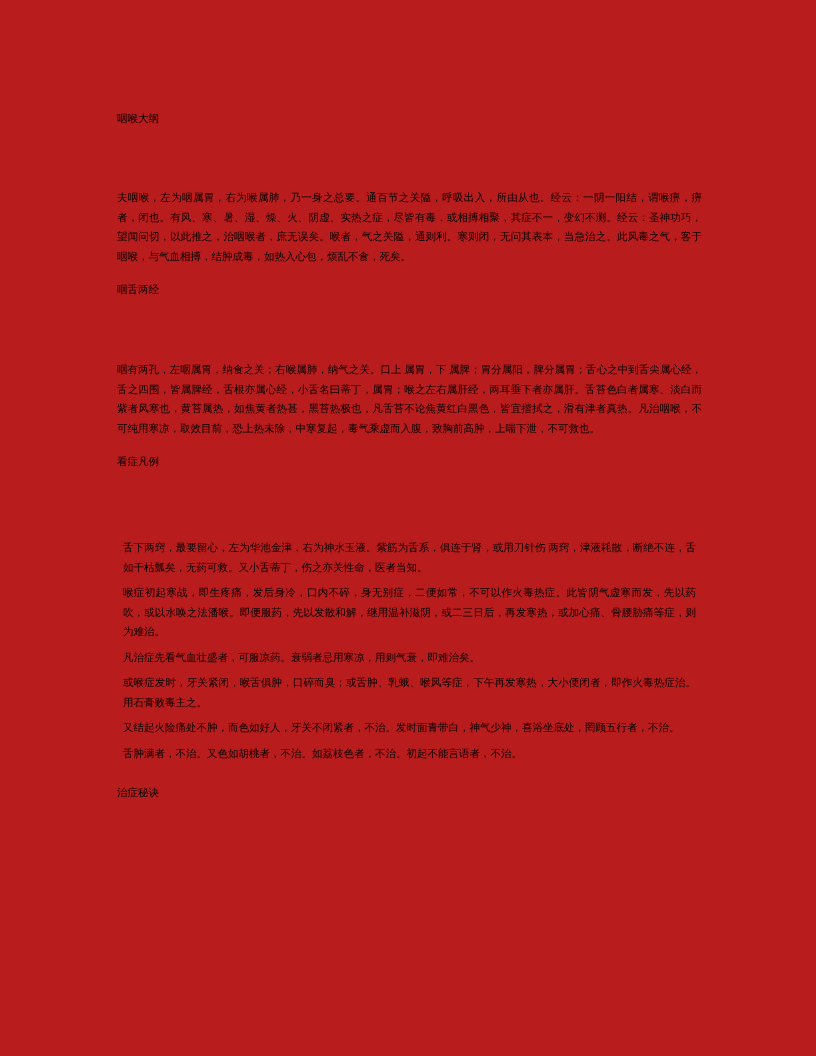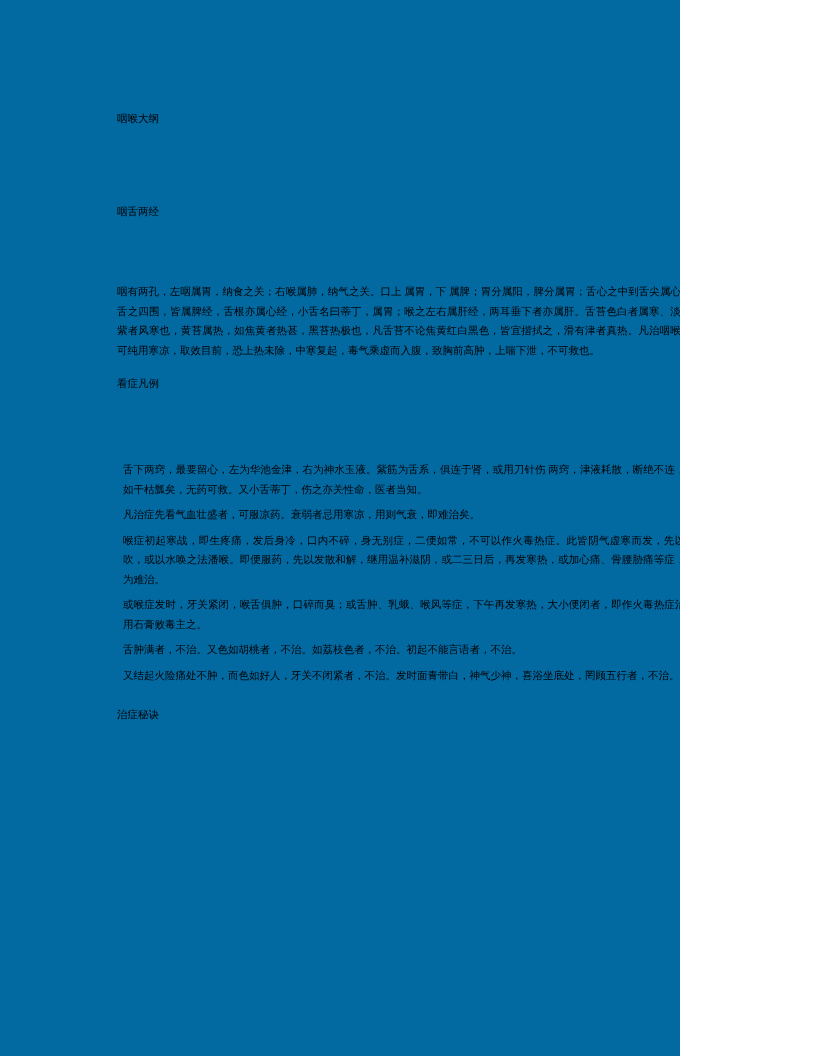--- a/index.html
+++ b/index.html
@@ -6,23 +6,23 @@
     margin: 0;
     padding: 0;
     background: #ffffff;
   }
   body {
     font-family: "DejaVu Sans", "Liberation Sans", sans-serif;
     color: #000000;
   }
   .page {
     position: relative;
-    width: 680px;
+    width: 816px;
     height: 1056px;
-    background: #0369a1;
+    background: #b91c1c;
     box-sizing: border-box;
     overflow: hidden;
   }
   .content {
     position: absolute;
     left: 117px;
     top: 110px;
     width: 585px;
   }
   .heading {
@@ -57,40 +57,41 @@
 </style>
 </head>
 <body>
 
 <div class="page">
   <div class="content">
 
     <div class="block">
       <p class="heading">咽喉大纲</p>
       <div class="gap-after-heading"></div>
+      <p class="para">夫咽喉，左为咽属胃，右为喉属肺，乃一身之总要。通百节之关隘，呼吸出入，所由从也。经云：一阴一阳结，谓喉痹，痹者，闭也。有风、寒、暑、湿、燥、火、阴虚、实热之症，尽皆有毒，或相搏相聚，其症不一，变幻不测。经云：圣神功巧，望闻问切，以此推之，治咽喉者，庶无误矣。喉者，气之关隘，通则利。寒则闭，无问其表本，当急治之。此风毒之气，客于咽喉，与气血相搏，结肿成毒，如热入心包，烦乱不食，死矣。</p>
     </div>
 
     <div class="block">
       <div class="gap-small"></div>
       <p class="heading">咽舌两经</p>
       <div class="gap-after-heading"></div>
       <p class="para">咽有两孔，左咽属胃，纳食之关；右喉属肺，纳气之关。口上 属胃，下 属脾；胃分属阳，脾分属胃；舌心之中到舌尖属心经，舌之四围，皆属脾经，舌根亦属心经，小舌名曰蒂丁，属胃；喉之左右属肝经，两耳垂下者亦属肝。舌苔色白者属寒、淡白而紫者风寒也，黄苔属热，如焦黄者热甚，黑苔热极也，凡舌苔不论焦黄红白黑色，皆宜揩拭之，滑有津者真热。凡治咽喉，不可纯用寒凉，取效目前，恐上热未除，中寒复起，毒气乘虚而入腹，致胸前高肿，上喘下泄，不可救也。</p>
     </div>
 
     <div class="block">
       <div class="gap-small"></div>
       <p class="heading">看症凡例</p>
       <div class="gap-after-heading"></div>
       <div class="tight">
         <p class="para">舌下两窍，最要留心，左为华池金津，右为神水玉液。紫筋为舌系，俱连于肾，或用刀针伤 两窍，津液耗散，断绝不连，舌如干枯瓢矣，无药可救。又小舌蒂丁，伤之亦关性命，医者当知。</p>
+        <p class="para">喉症初起寒战，即生疼痛，发后身冷，口内不碎，身无别症，二便如常，不可以作火毒热症。此皆阴气虚寒而发，先以药吹，或以水唤之法潘喉。即便服药，先以发散和解，继用温补滋阴，或二三日后，再发寒热，或加心痛、骨腰胁痛等症，则为难治。</p>
         <p class="para">凡治症先看气血壮盛者，可服凉药。衰弱者忌用寒凉，用则气衰，即难治矣。</p>
-        <p class="para">喉症初起寒战，即生疼痛，发后身冷，口内不碎，身无别症，二便如常，不可以作火毒热症。此皆阴气虚寒而发，先以药吹，或以水唤之法潘喉。即便服药，先以发散和解，继用温补滋阴，或二三日后，再发寒热，或加心痛、骨腰胁痛等症，则为难治。</p>
         <p class="para">或喉症发时，牙关紧闭，喉舌俱肿，口碎而臭；或舌肿、乳蛾、喉风等症，下午再发寒热，大小便闭者，即作火毒热症治。用石膏败毒主之。</p>
+        <p class="para">又结起火险痛处不肿，而色如好人，牙关不闭紧者，不治。发时面青带白，神气少神，喜浴坐底处，罔顾五行者，不治。</p>
         <p class="para">舌肿满者，不治。又色如胡桃者，不治。如荔枝色者，不治。初起不能言语者，不治。</p>
-        <p class="para">又结起火险痛处不肿，而色如好人，牙关不闭紧者，不治。发时面青带白，神气少神，喜浴坐底处，罔顾五行者，不治。</p>
       </div>
     </div>
 
     <div class="block">
       <div class="gap-small"></div>
       <p class="heading">治症秘诀</p>
     </div>
 
   </div>
 </div>

